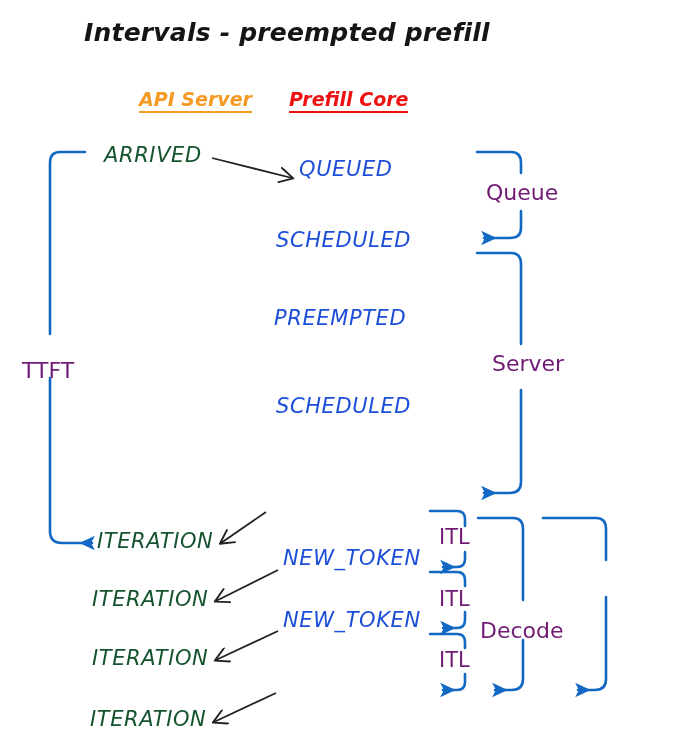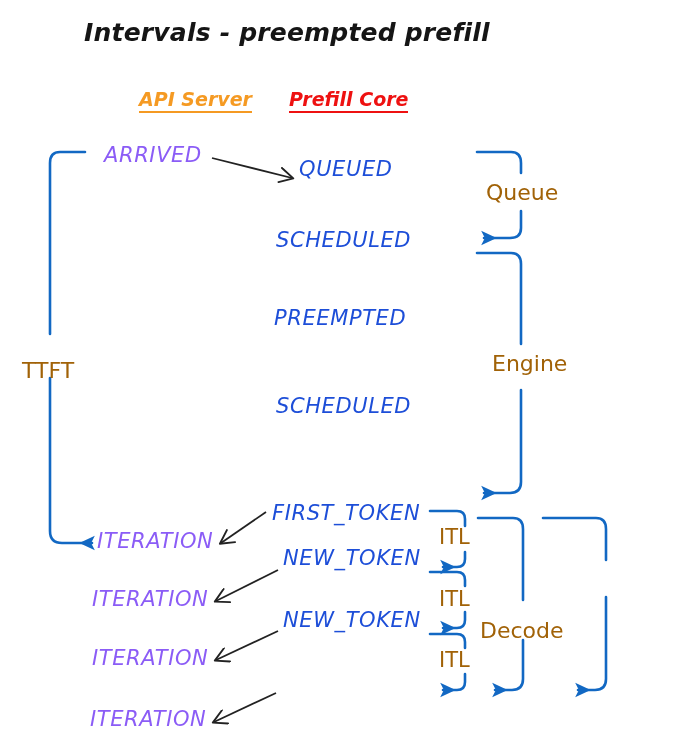--- a/index.html
+++ b/index.html
@@ -48,28 +48,28 @@
   .col-head.api   { color: #F59A23; }
   .col-head.core  { color: #EE1111; }
 
   
   .state {
     font-family: "DejaVu Sans", sans-serif;
     font-style: italic;
     font-size: 21px;
     letter-spacing: 0.6px;
   }
-  .state.orange { color: #8b5cf6; }
+  .state.orange { color: #14532d; }
   .state.red    { color: #1d4ed8; }
 
   
   .bcap {
     font-family: "DejaVu Sans", sans-serif;
     font-size: 22px;
-    color: #a16207;
+    color: #701a75;
   }
   .bcap.small {
     font-size: 21px;
   }
 </style>
 </head>
 <body>
 
 <div id="canvas">
 
@@ -150,25 +150,24 @@
   <div class="lbl state orange" style="left:104px; top:145px;">ARRIVED</div>
   <div class="lbl state orange" style="left:97px; top:531px;">ITERATION</div>
   <div class="lbl state orange" style="left:92px; top:589px;">ITERATION</div>
   <div class="lbl state orange" style="left:92px; top:648px;">ITERATION</div>
   <div class="lbl state orange" style="left:90px; top:709px;">ITERATION</div>
 
   <div class="lbl state red" style="left:299px; top:159px;">QUEUED</div>
   <div class="lbl state red" style="left:276px; top:230px;">SCHEDULED</div>
   <div class="lbl state red" style="left:274px; top:308px;">PREEMPTED</div>
   <div class="lbl state red" style="left:276px; top:396px;">SCHEDULED</div>
-  <div class="lbl state red" style="left:272px; top:503px;">FIRST_TOKEN</div>
   <div class="lbl state red" style="left:283px; top:548px;">NEW_TOKEN</div>
   <div class="lbl state red" style="left:283px; top:610px;">NEW_TOKEN</div>
 
   <div class="lbl bcap" style="left:22px; top:360px;">TTFT</div>
   <div class="lbl bcap" style="left:486px; top:182px;">Queue</div>
-  <div class="lbl bcap" style="left:492px; top:353px;">Engine</div>
+  <div class="lbl bcap" style="left:492px; top:353px;">Server</div>
   <div class="lbl bcap small" style="left:439px; top:527px;">ITL</div>
   <div class="lbl bcap small" style="left:439px; top:589px;">ITL</div>
   <div class="lbl bcap small" style="left:439px; top:650px;">ITL</div>
   <div class="lbl bcap" style="left:480px; top:608px;margin-top:12px;">Decode</div>
 
 </div>
 
 </body></html>

